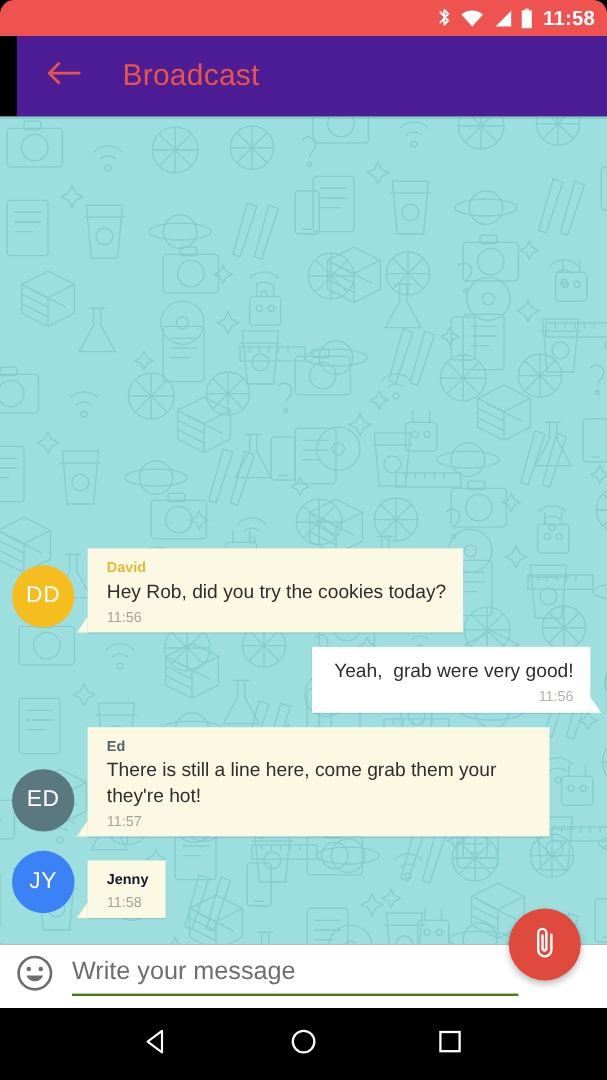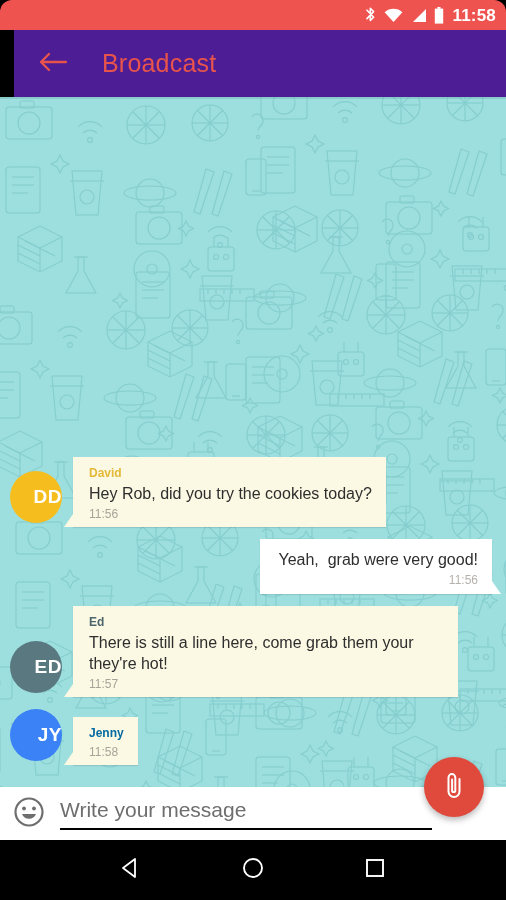--- a/index.html
+++ b/index.html
@@ -112,27 +112,26 @@
   }
   .msg-row.outgoing { justify-content: flex-end; }
 
   .avatar {
     width: 52px;
     height: 52px;
     min-width: 52px;
     border-radius: 50%;
     display: flex;
     align-items: center;
-    justify-content: flex-end;
+    justify-content: center;
     color: #ffffff;
     font-size: 19px;
     letter-spacing: 0.5px;
     margin-right: 11px;
     margin-bottom: 4px;
-    font-weight: bold;
   }
 
   .bubble {
     position: relative;
     background: #FBF8E3;
     padding: 9px 14px 6px 16px;
     max-width: 400px;
     box-shadow: 0 1px 1px rgba(0,0,0,0.10);
   }
   .bubble.out {
@@ -215,21 +214,21 @@
     min-width: 38px;
     display: flex;
     align-items: center;
     justify-content: center;
     cursor: pointer;
   }
   .input-wrap {
     flex: 1;
     margin-left: 12px;
     margin-right: 60px;
-    border-bottom: 2px solid #000000;
+    border-bottom: 2px solid #4d7c0f;
     padding-bottom: 6px;
   }
   .msg-input {
     width: 100%;
     border: none;
     outline: none;
     font-family: "Liberation Sans", sans-serif;
     font-size: 21px;
     color: #3C3C3C;
     background: transparent;
@@ -408,21 +407,21 @@
           <div class="msg-text">There is still a line here, come grab them your they're hot!</div>
           <div class="msg-time">11:57</div>
         </div>
       </div>
 
       <div class="msg-row">
         <div class="avatar" style="background:#3b82f6">
           <span>JY</span>
         </div>
         <div class="bubble in">
-          <div class="sender" style="color:#0369a1">Jenny</div>
+          <div class="sender" style="color:#0f172a">Jenny</div>
           <div class="msg-time">11:58</div>
         </div>
       </div>
 
     </div>
   </div>
 
   <div class="fab">
     <span>
       <svg width="26" height="30" viewBox="0 0 26 30">

